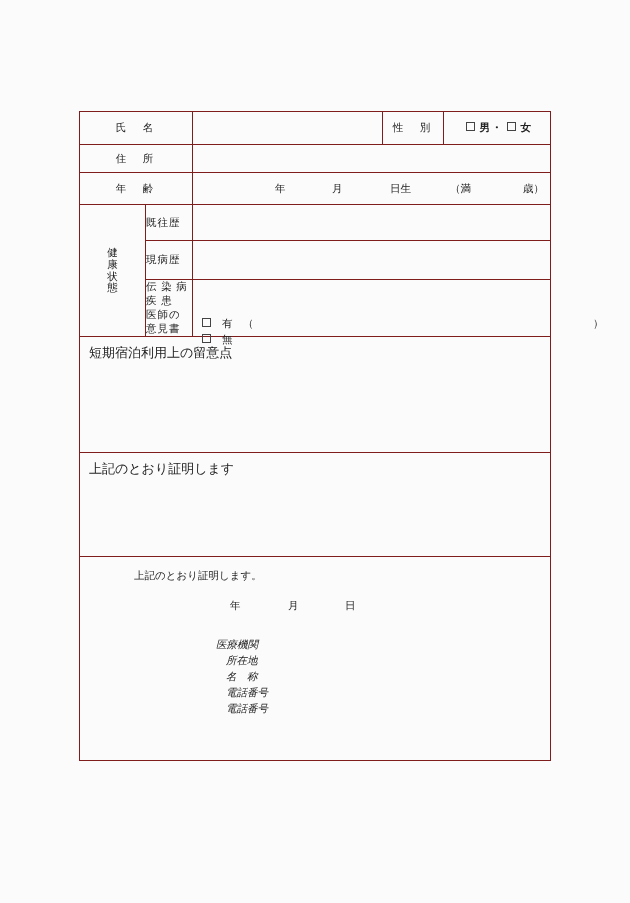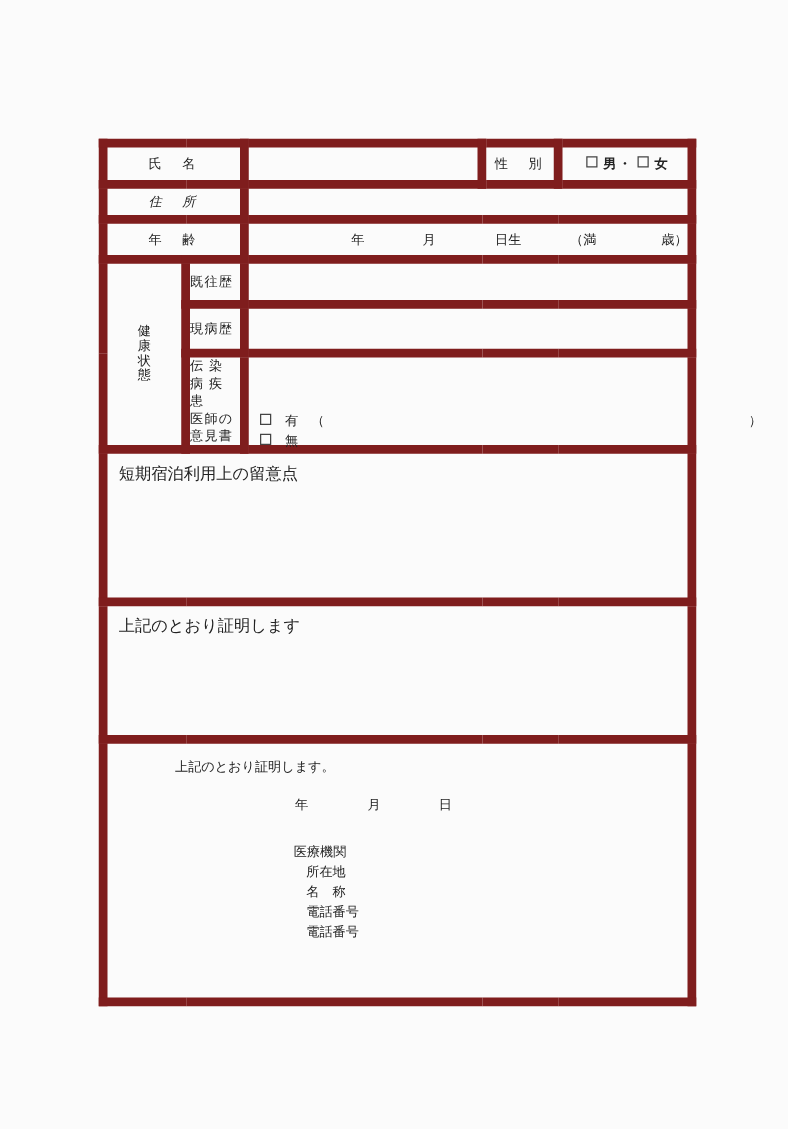--- a/index.html
+++ b/index.html
@@ -34,37 +34,37 @@
   }
   .form-table {
     position: absolute;
     left: 79px;
     top: 111px;
     width: 471px;
     border-collapse: collapse;
     table-layout: fixed;
   }
   .form-table td {
-    border: 7px solid #7f1d1d;
+    border: 1px solid #7f1d1d;
     padding: 0;
     font-size: 10.5px;
     color: #222;
     vertical-align: middle;
   }
   .lbl {
     text-align: center;
     letter-spacing: 3px;
     padding: 0 2px !important;
   }
   .lbl-tight {
     text-align: left;
     letter-spacing: 1px;
   }
   .r-name { height: 33px; }
-  .r-addr { height: 28px; font-style: italic; }
+  .r-addr { height: 28px; }
   .r-age  { height: 32px; }
   .r-hist { height: 36px; }
   .r-cur  { height: 39px; }
   .r-dis  { height: 45px; }
   .r-note { height: 115px; vertical-align: top !important; }
   .r-oth  { height: 103px; vertical-align: top !important; }
   .r-cert { height: 203px; vertical-align: top !important; }
 
   .vert-label {
     text-align: center;
@@ -150,23 +150,24 @@
     left: 0;
     top: 42px;
     width: 100%;
   }
   .cert-date i {
     position: absolute;
     font-style: normal;
   }
   .cert-block {
     position: absolute;
-    left: 149px;
+    left: 136px;
     top: 80px;
     line-height: 1.52;
+    font-style: italic;
   }
   .cert-block div { white-space: pre; }
   .cert-block .ind { padding-left: 10px; }
 </style>
 </head>
 <body>
 
 <div class="page">
 
 

